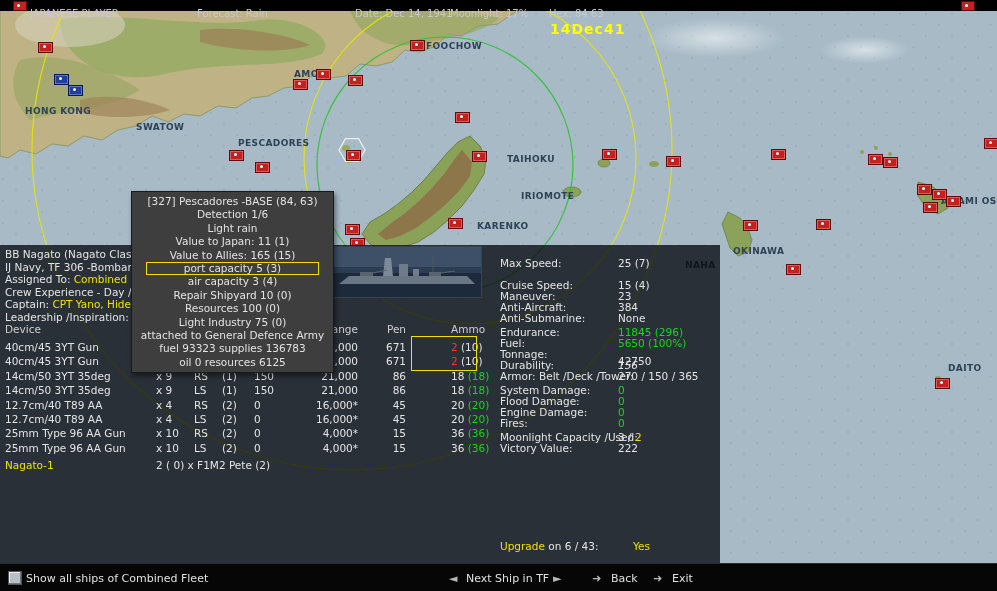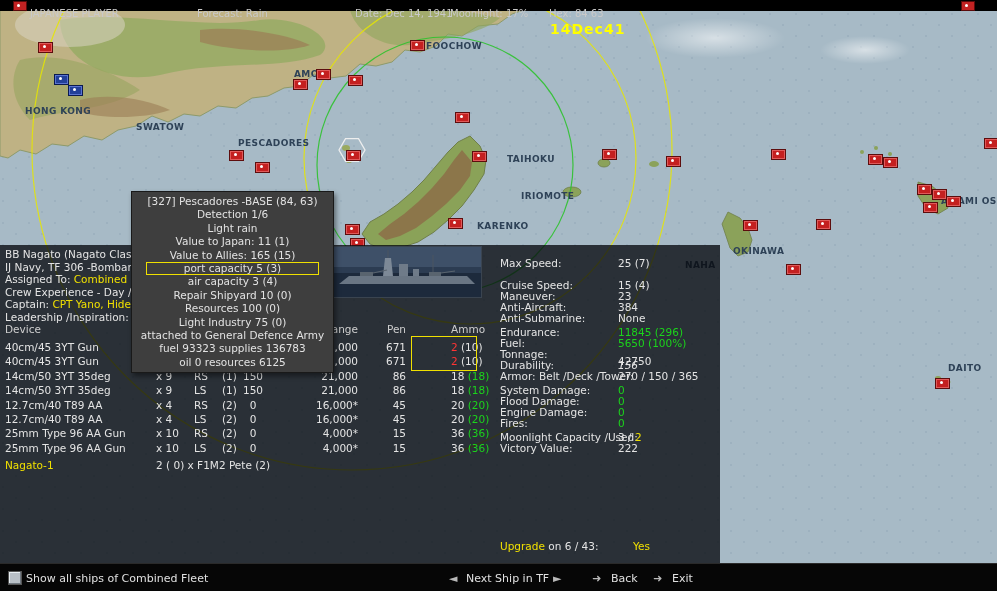--- a/index.html
+++ b/index.html
@@ -34,21 +34,21 @@
   #ship-photo{position:absolute;left:332px;top:1px;width:148px;height:50px;border:1px solid #3a4450;overflow:hidden;}
 
   #device-table{position:absolute;left:0;top:0;width:500px;height:240px;}
   .thead .cell{color:#cfcfcf;}
   .trow{position:absolute;left:0;width:500px;height:14px;}
   .cell{position:absolute;white-space:nowrap;}
   .c-dev{left:5px;width:148px;}
   .c-num{left:156px;width:34px;}
   .c-arc{left:194px;width:26px;}
   .c-acc{left:222px;width:30px;}
-  .c-arm{left:234px;width:38px;text-align:center;}
+  .c-arm{left:254px;width:38px;text-align:left;}
   .c-rng{left:292px;width:66px;text-align:right;}
   .c-pen{left:360px;width:28px;text-align:right;margin-left:18px;}
   .c-amm{left:415px;width:70px;margin-left:36px;}
 
   #ammo-highlight{position:absolute;left:411px;top:91px;width:64px;height:33px;border:1px solid #f0e000;z-index:5;pointer-events:none;}
 
   #stats{position:absolute;left:500px;top:0;width:220px;}
   .srow{position:absolute;left:0;width:220px;height:11px;}
   .slabel{position:absolute;left:0;white-space:nowrap;}
   .svalue{position:absolute;left:118px;white-space:nowrap;}

